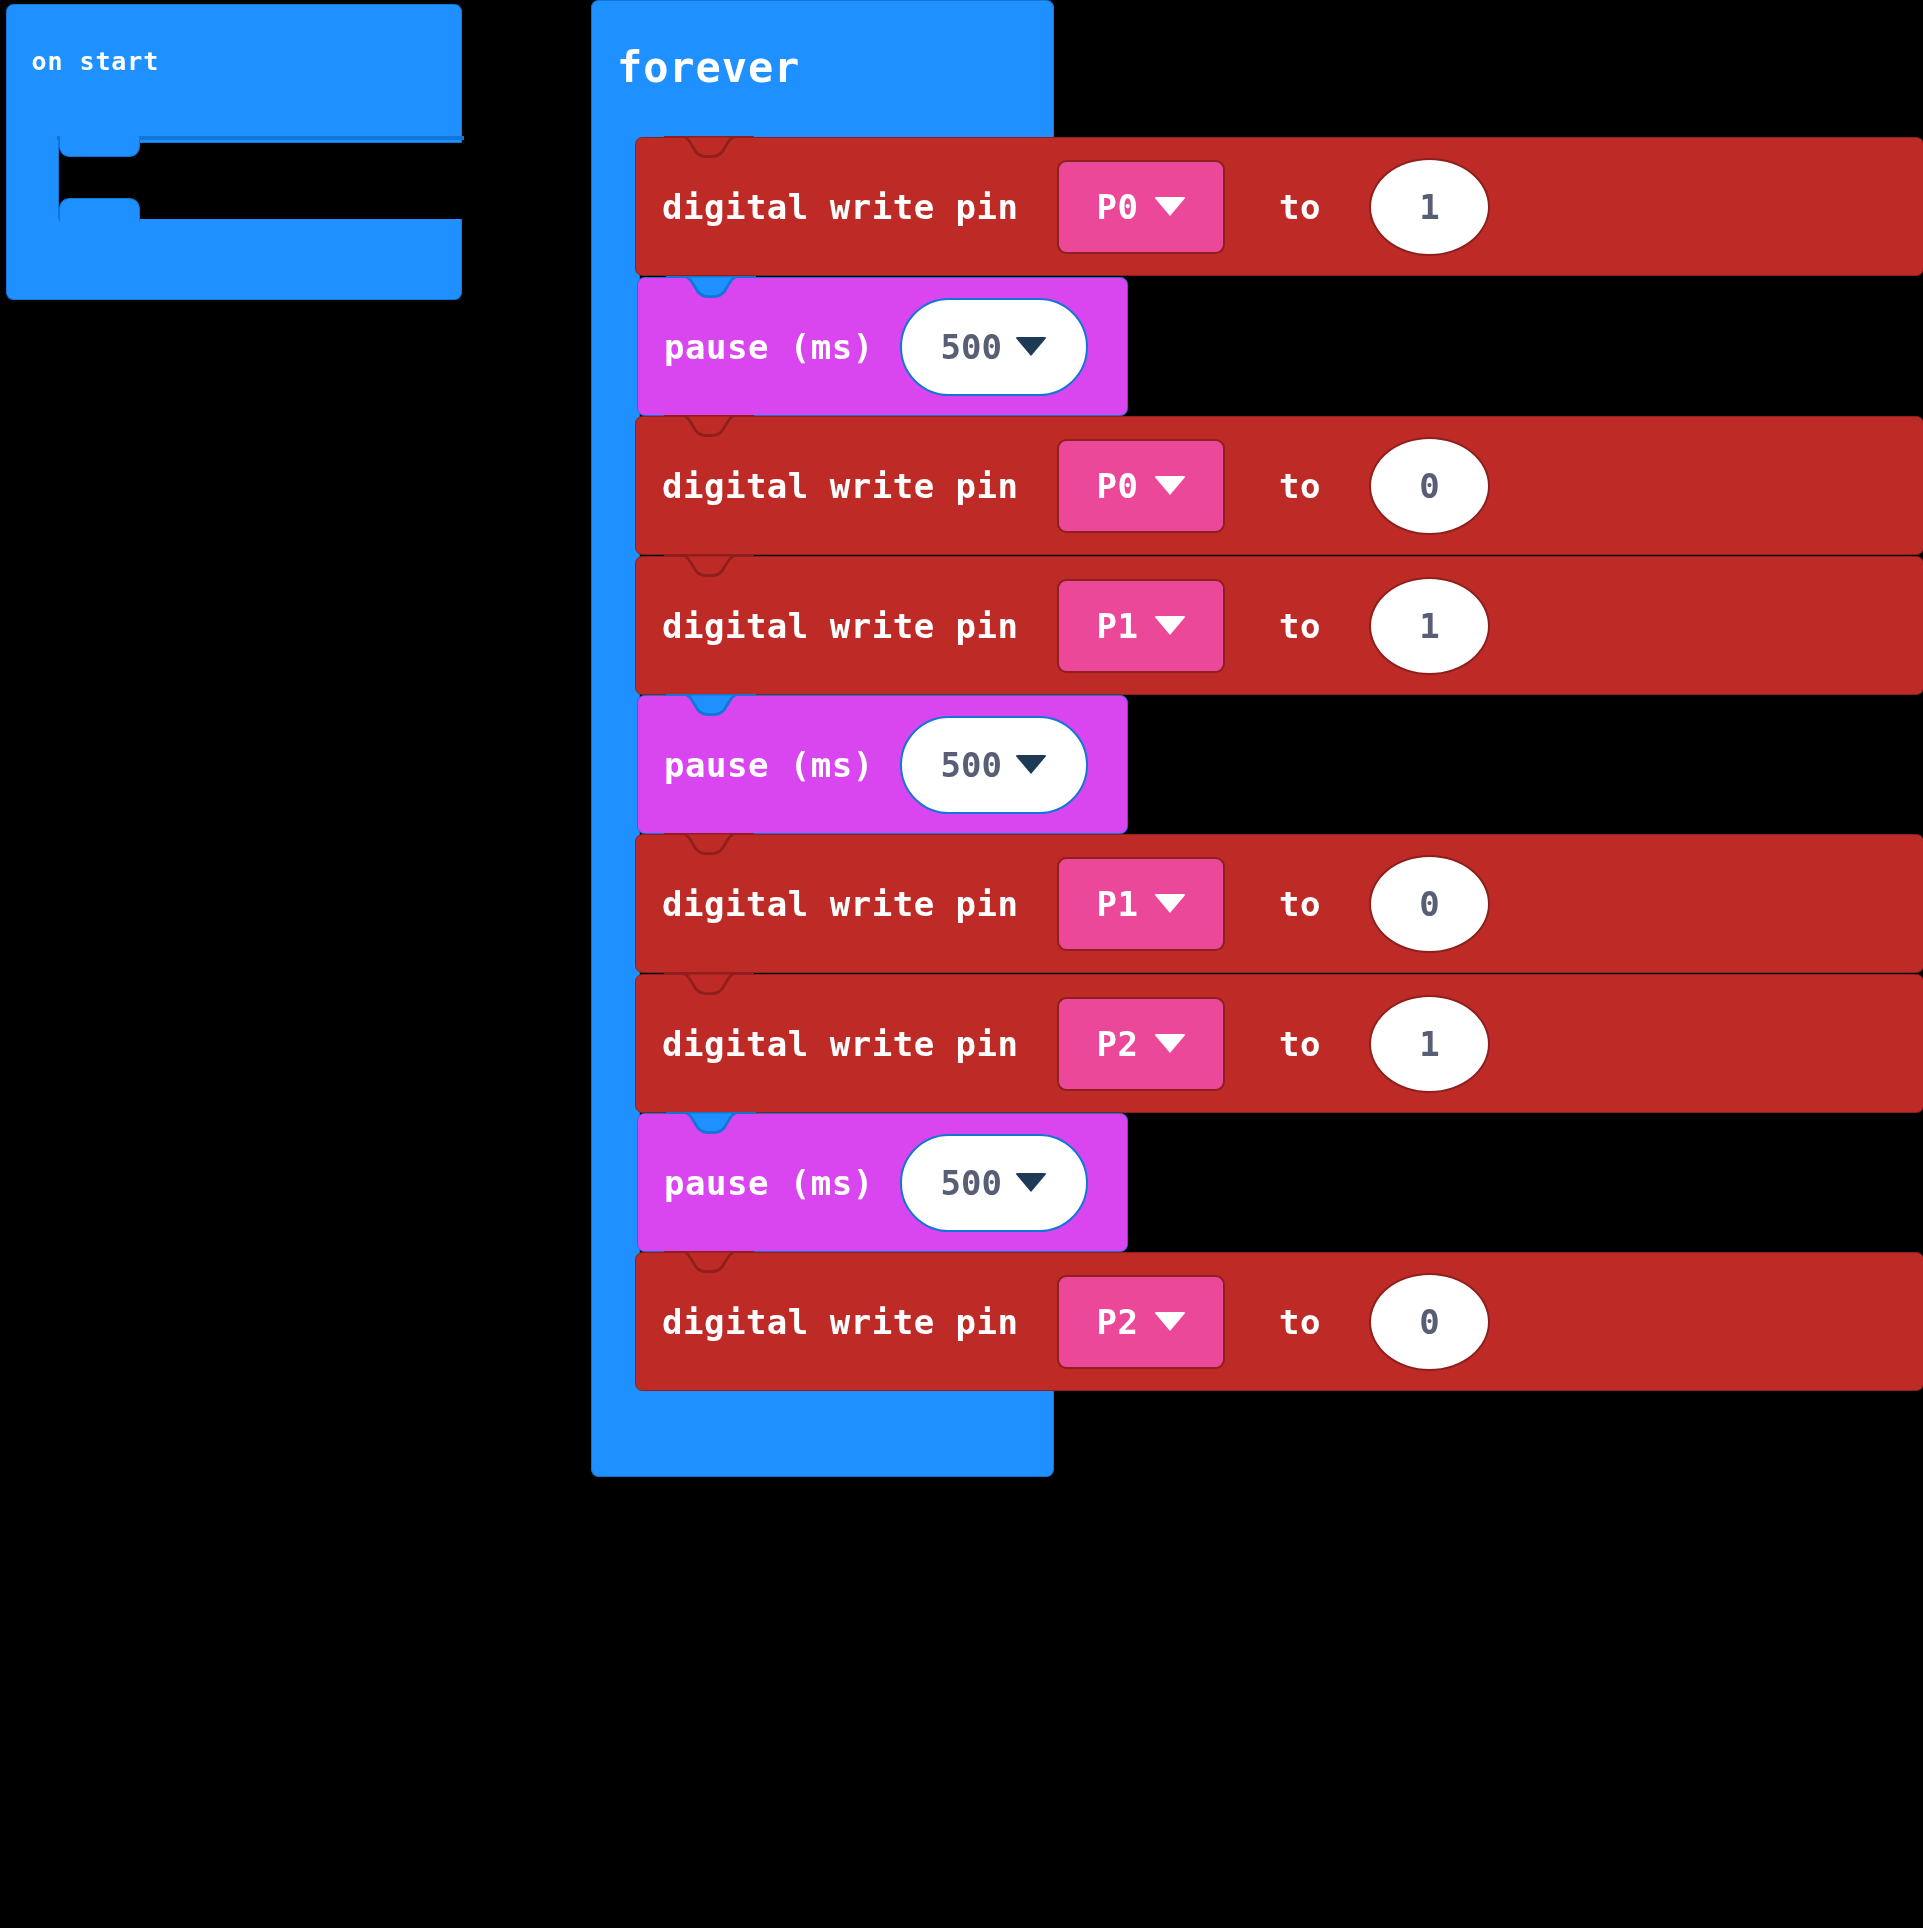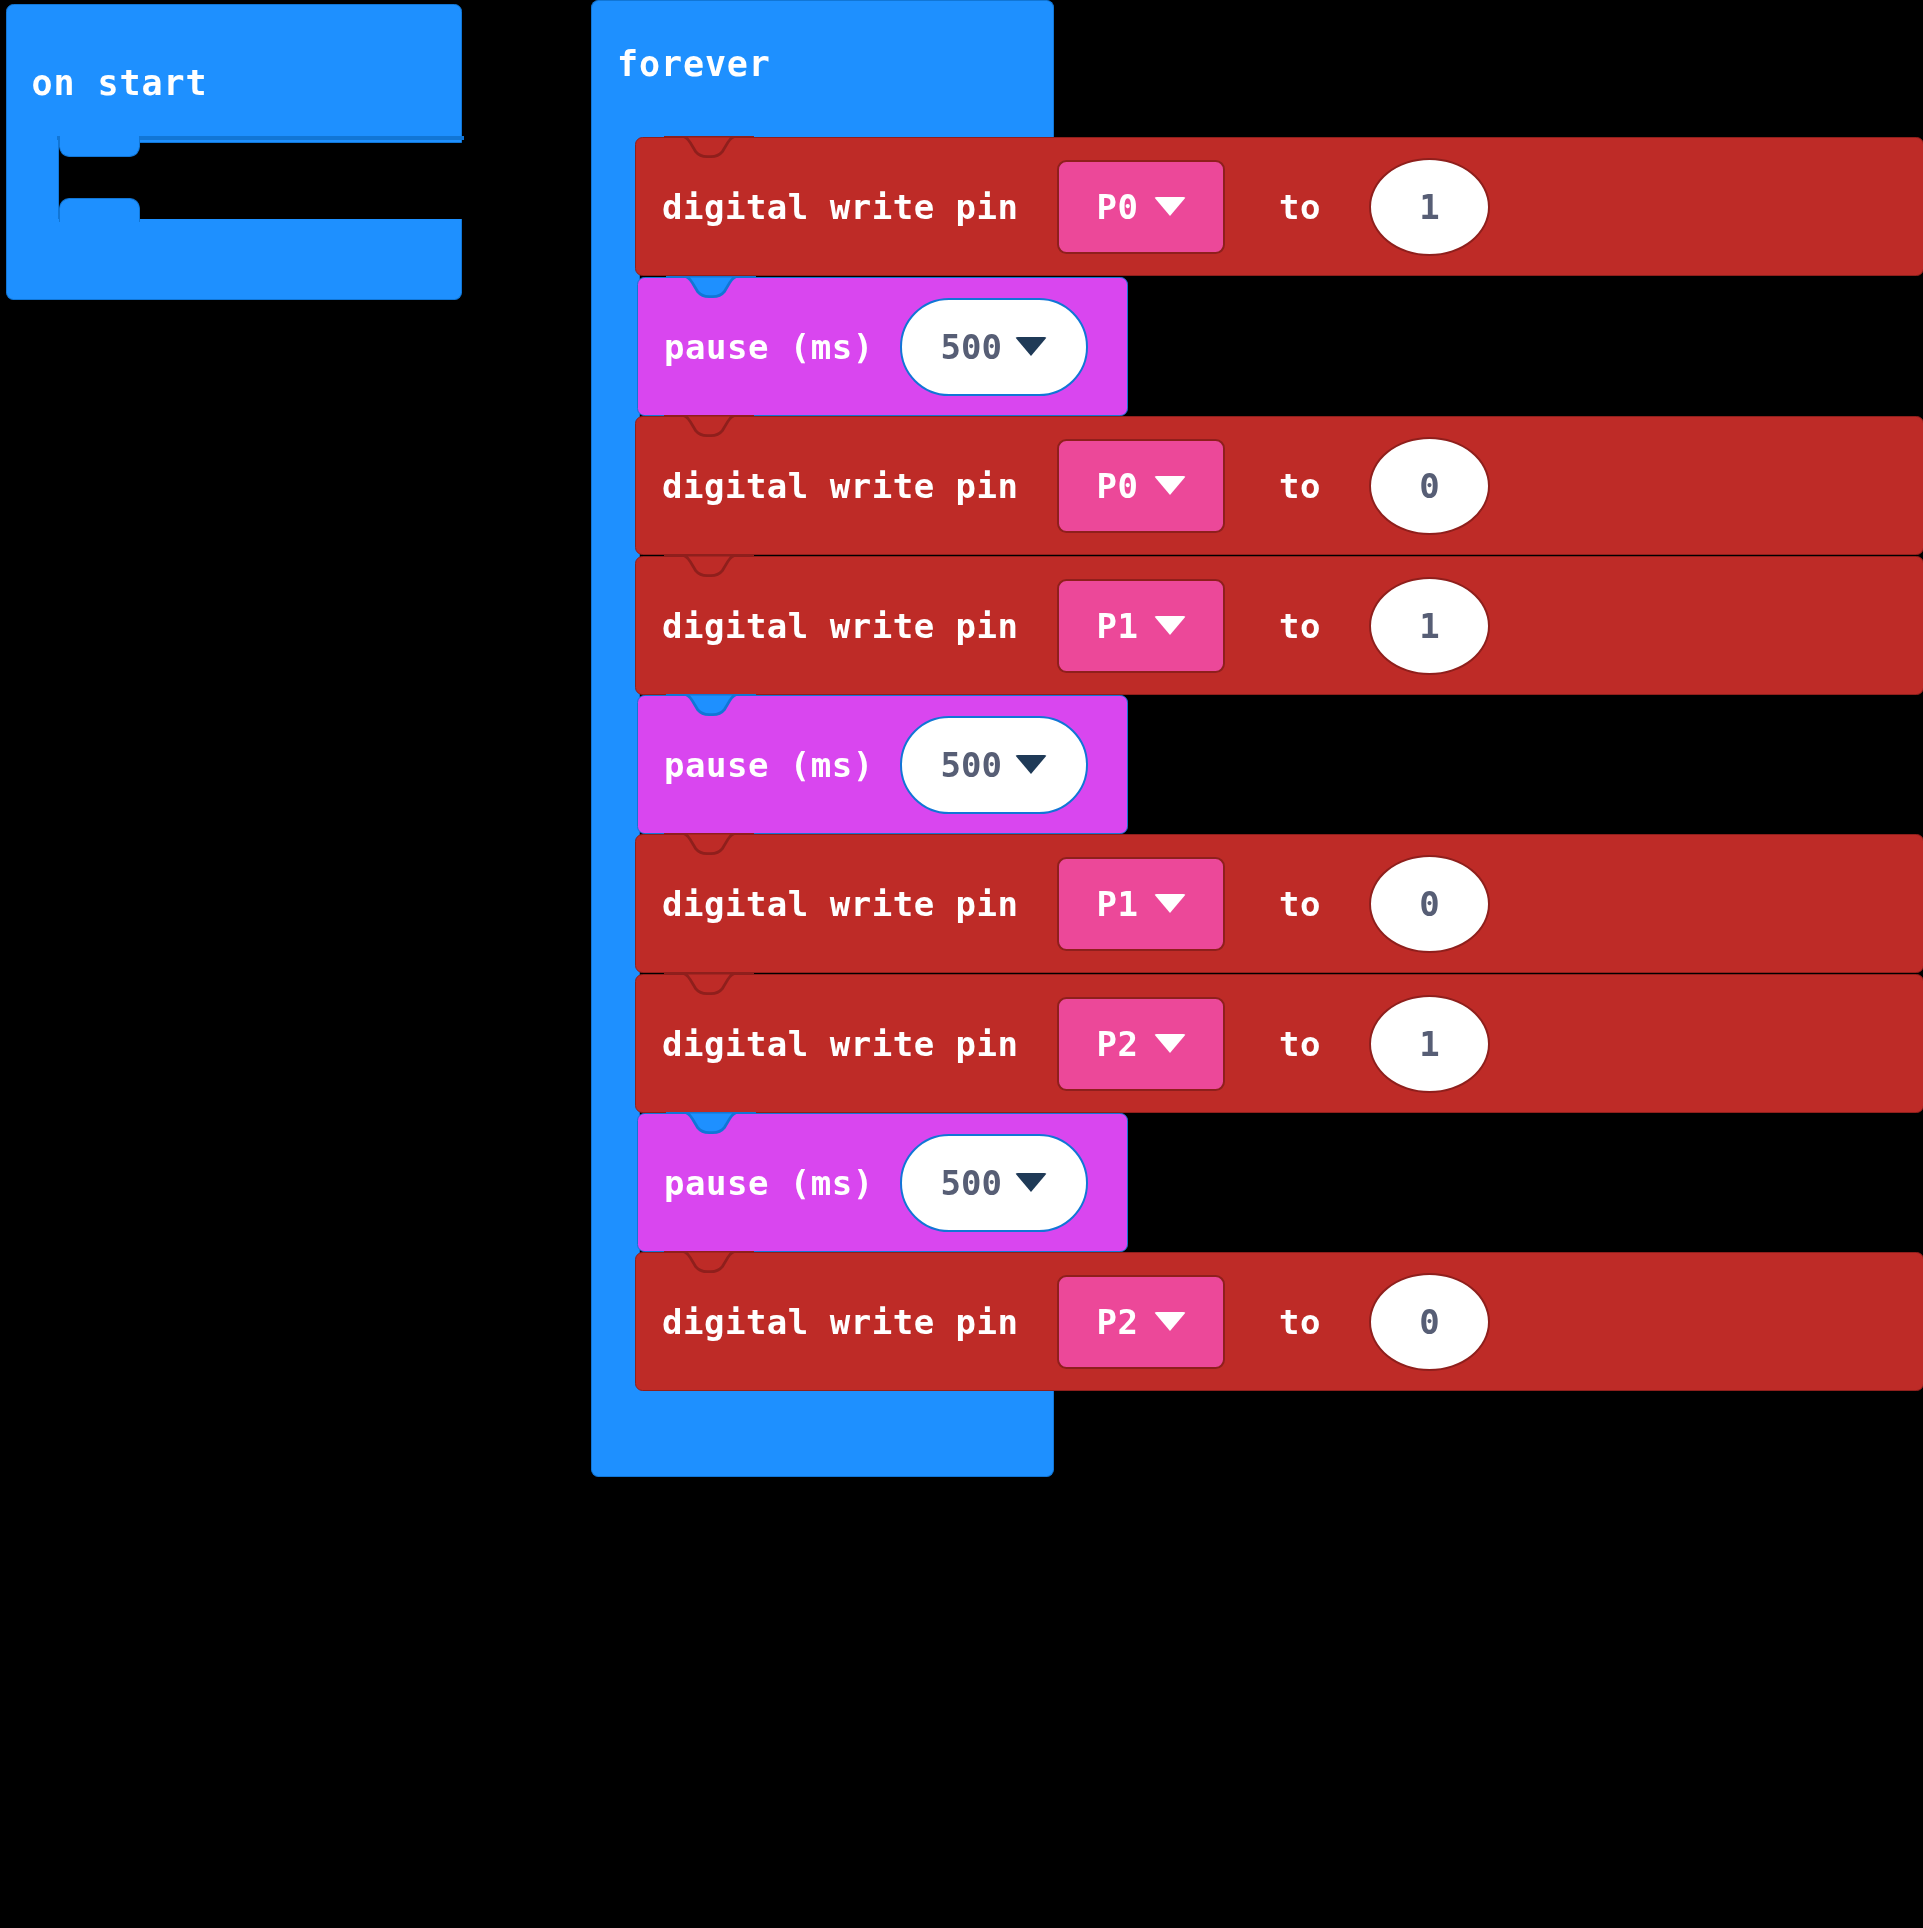--- a/index.html
+++ b/index.html
@@ -17,43 +17,43 @@
       background:#1E90FF;border:1.9px solid #1176d6;border-radius:7.5px 7.5px 0 0;
       box-sizing:border-box;}
   #onstart .os-left{position:absolute;left:0;top:132px;width:53px;height:94px;
       background:#1E90FF;border-left:1.9px solid #1176d6;border-right:1.9px solid #1176d6;
       box-sizing:border-box;}
   #onstart .os-bot{position:absolute;left:0;top:215px;width:456px;height:81px;
       background:#1E90FF;border:1.9px solid #1176d6;border-radius:0 0 7.5px 7.5px;
       border-top:none;box-sizing:border-box;}
   #onstart .os-notch-top{position:absolute;left:51px;top:132px;width:407px;height:3.8px;
       background:#1176d6;}
-  #onstart .os-label{position:absolute;left:26px;top:62px;color:#fff;
-      font-size:35px;font-weight:700;letter-spacing:0.9px;line-height:1;text-align:center;}
+  #onstart .os-label{position:absolute;left:26px;top:45px;color:#fff;
+      font-size:25px;font-weight:700;letter-spacing:0.9px;line-height:1;text-align:center;}
   
   .bump{position:absolute;width:81px;height:21px;background:#1E90FF;
       border:1.9px solid #1176d6;border-top:none;border-radius:0 0 10.4px 10.4px;
       box-sizing:border-box;}
   #onstart .bump-a{left:53px;top:132px;width:81px;}
   #onstart .bump-b{left:53px;top:194px;height:24.5px;border-top:1.9px solid #1176d6;
       border-bottom:none;border-radius:10.4px 10.4px 0 0;background:#1E90FF;}
 
   
   #forever{left:591px;top:0px;width:463px;height:1476px;}
   #forever .fv-top{position:absolute;left:0;top:0;width:463px;height:141px;
       background:#1E90FF;border:1.9px solid #1176d6;border-bottom:none;
       border-radius:7.5px 7.5px 0 0;box-sizing:border-box;}
   #forever .fv-left{position:absolute;left:0;top:139px;width:49px;height:1224px;
       background:#1E90FF;border-left:1.9px solid #1176d6;
       border-right:1.9px solid #1176d6;box-sizing:border-box;}
   #forever .fv-bot{position:absolute;left:0;top:1362px;width:463px;height:115px;
       background:#1E90FF;border:1.9px solid #1176d6;border-top:none;
       border-radius:0 0 7.5px 7.5px;box-sizing:border-box;}
   #forever .fv-label{position:absolute;left:26px;top:47px;color:#fff;
-      font-size:35px;font-weight:700;letter-spacing:0.9px;line-height:1;}
+      font-size:42px;font-weight:700;letter-spacing:0.9px;line-height:1;}
 
   
   .stmt{position:absolute;display:flex;align-items:center;box-sizing:border-box;}
   .stmt.red{background:#BE2B27;border:1.9px solid #8f1f1c;gap:16px;}
   .stmt.blue{background:#d946ef;border:1.9px solid #1176d6;}
   .stmt .stxt{color:#fff;font-size:34px;font-weight:700;letter-spacing:0.5px;
       white-space:nowrap;line-height:1;}
 
   
   .notch{position:absolute;left:28px;top:-1.9px;width:90px;height:21px;pointer-events:none;}

